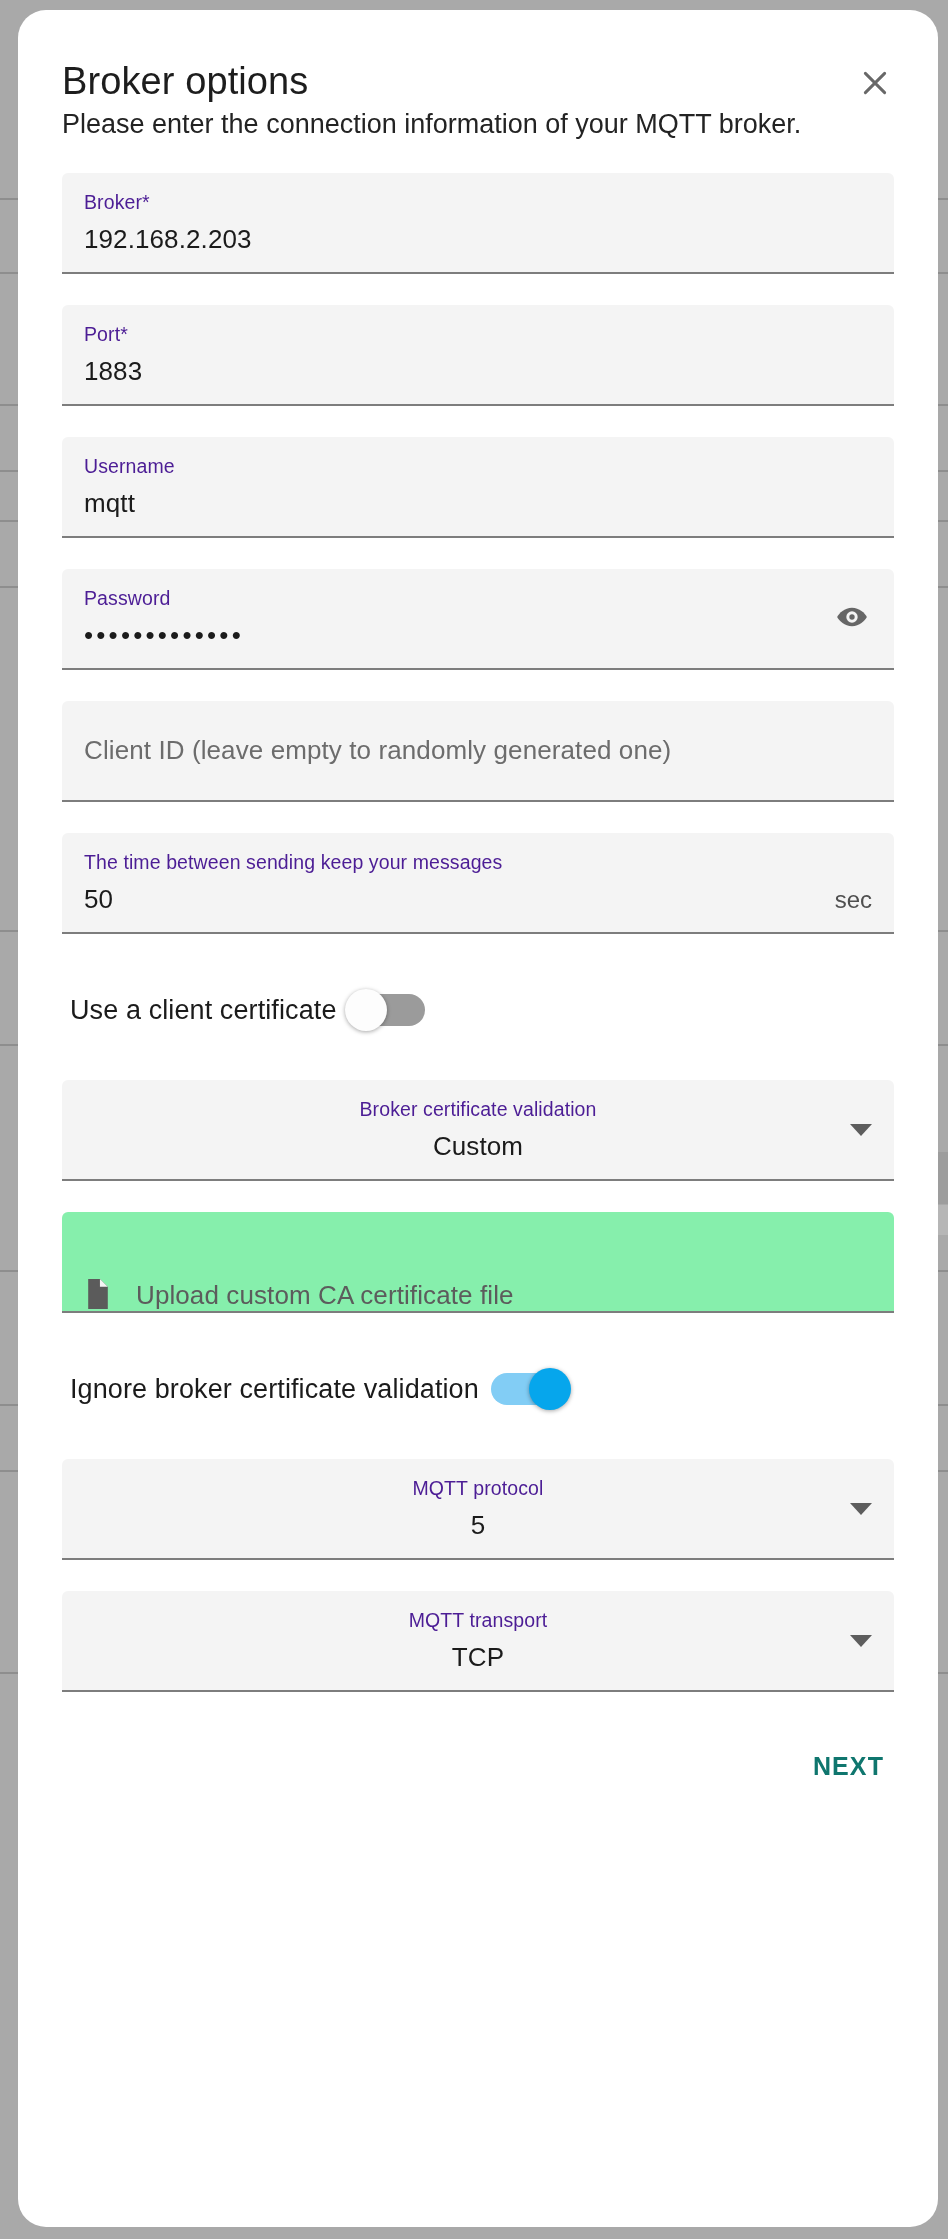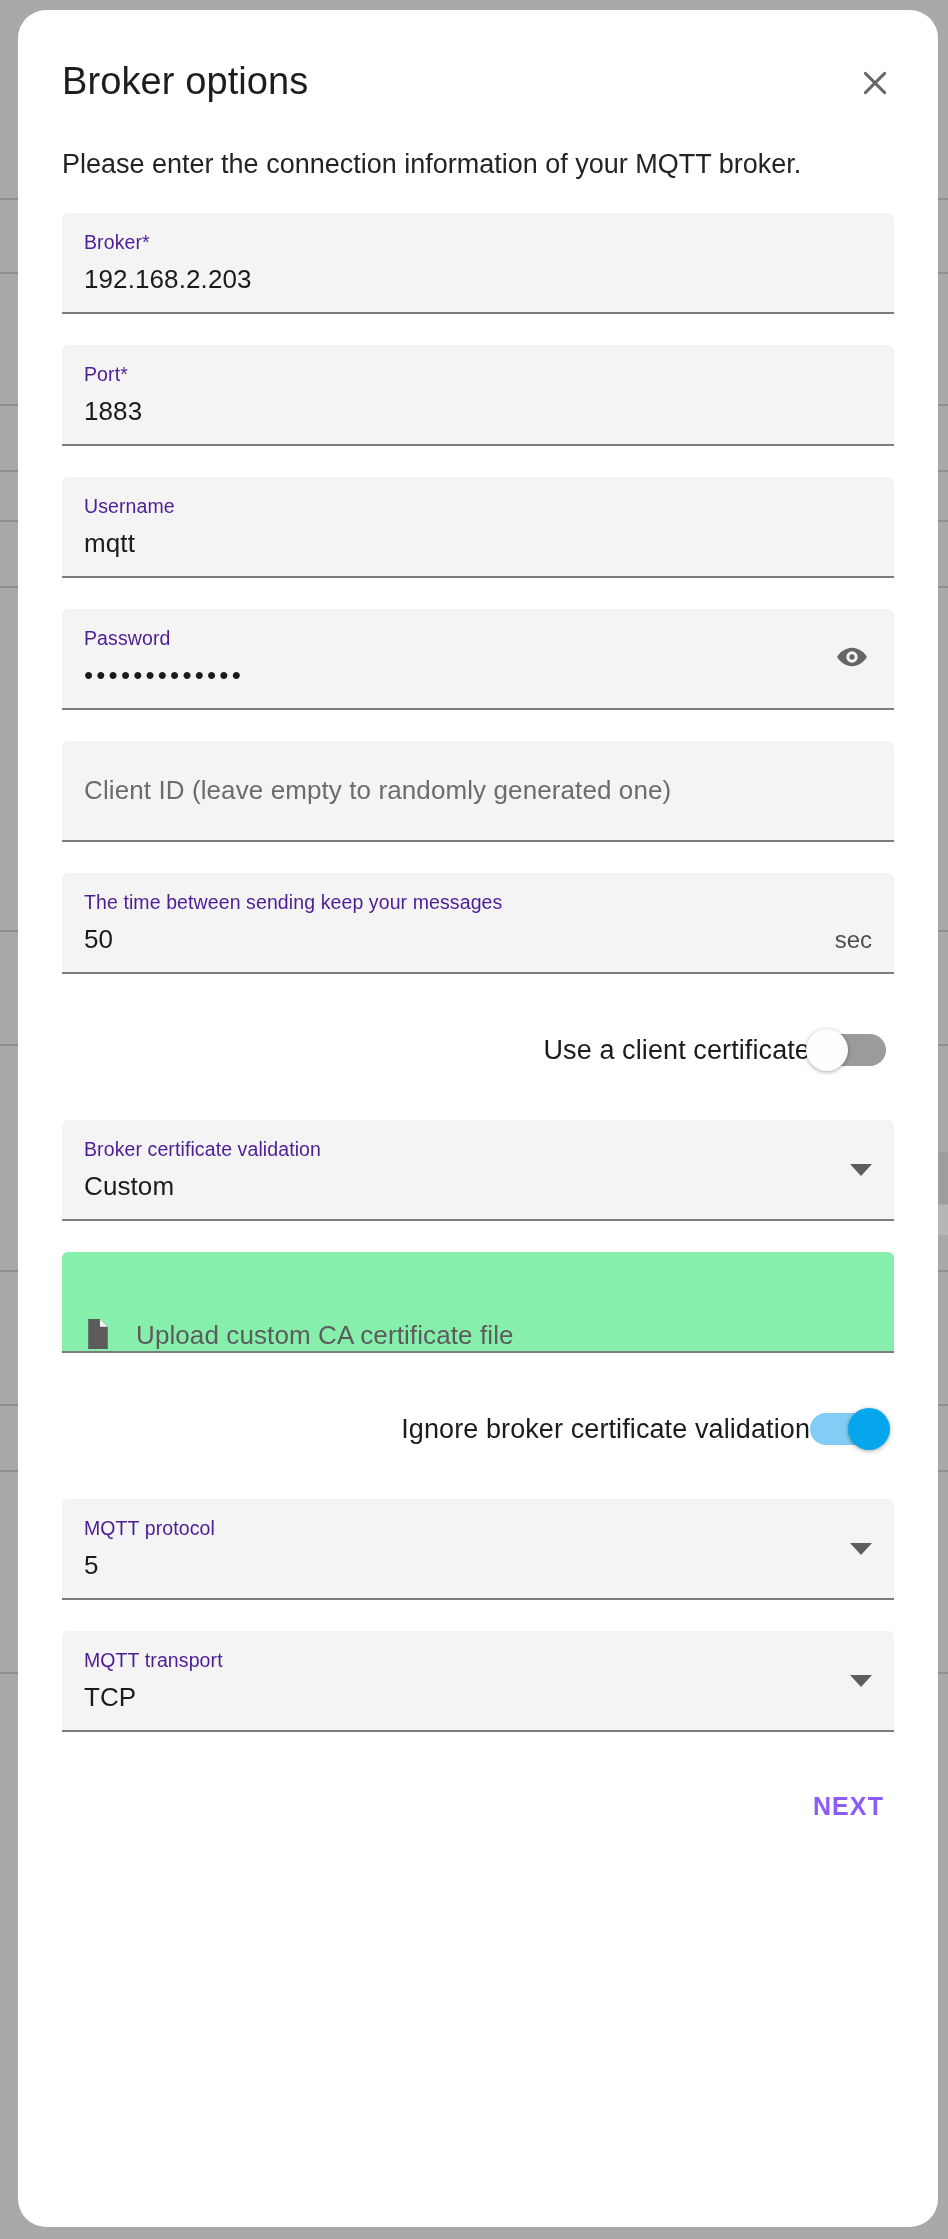--- a/index.html
+++ b/index.html
@@ -86,21 +86,20 @@
     display: flex;
     align-items: center;
     justify-content: center;
     cursor: pointer;
     margin-top: -2px;
     margin-right: -4px;
   }
   .close-btn svg { display: block; }
 
   .modal-subtitle {
-    margin-top: 40px;
     font-size: 27px;
     color: #232323;
     line-height: 1.35;
   }
 
   
   .field {
     margin-top: 31px;
     background: #f4f4f4;
     border-bottom: 2px solid #7d7d7d;
@@ -172,21 +171,21 @@
     right: 22px;
     top: 50%;
     transform: translateY(-50%);
     width: 0;
     height: 0;
     border-left: 11px solid transparent;
     border-right: 11px solid transparent;
     border-top: 12px solid #5d5d5d;
     cursor: pointer;
   }
-  .field.select { cursor: pointer; }
+  .field.select { cursor: pointer; text-align: center; }
 
   
   .upload-field {
     margin-top: 31px;
     background: #86efac;
     border-bottom: 2px solid #7d7d7d;
     border-top-left-radius: 6px;
     border-top-right-radius: 6px;
     height: 101px;
     display: flex;
@@ -202,25 +201,26 @@
   .upload-label {
     font-size: 26px;
     color: #5c5c5c;
     letter-spacing: 0.1px;
   }
 
   
   .toggle-row {
     display: flex;
     align-items: center;
-    justify-content: flex-end;
+    justify-content: flex-start;
     padding: 0 8px 0 8px;
     margin-top: 48px;
     margin-bottom: 42px;
     min-height: 56px;
+    gap: 12px;
   }
   .toggle-label {
     font-size: 27px;
     color: #1b1b1b;
     letter-spacing: 0.1px;
   }
   .switch {
     position: relative;
     width: 76px;
     height: 32px;
@@ -251,21 +251,21 @@
 
   
   .modal-footer {
     display: flex;
     justify-content: flex-end;
     padding: 52px 44px 0 44px;
   }
   .next-btn {
     font-size: 25px;
     font-weight: 700;
-    color: #8b5cf6;
+    color: #0f766e;
     letter-spacing: 1.1px;
     cursor: pointer;
     padding: 8px 10px;
     background: transparent;
     border: none;
     font-family: "Liberation Sans", sans-serif;
   }
 </style>
 </head>
 <body>

